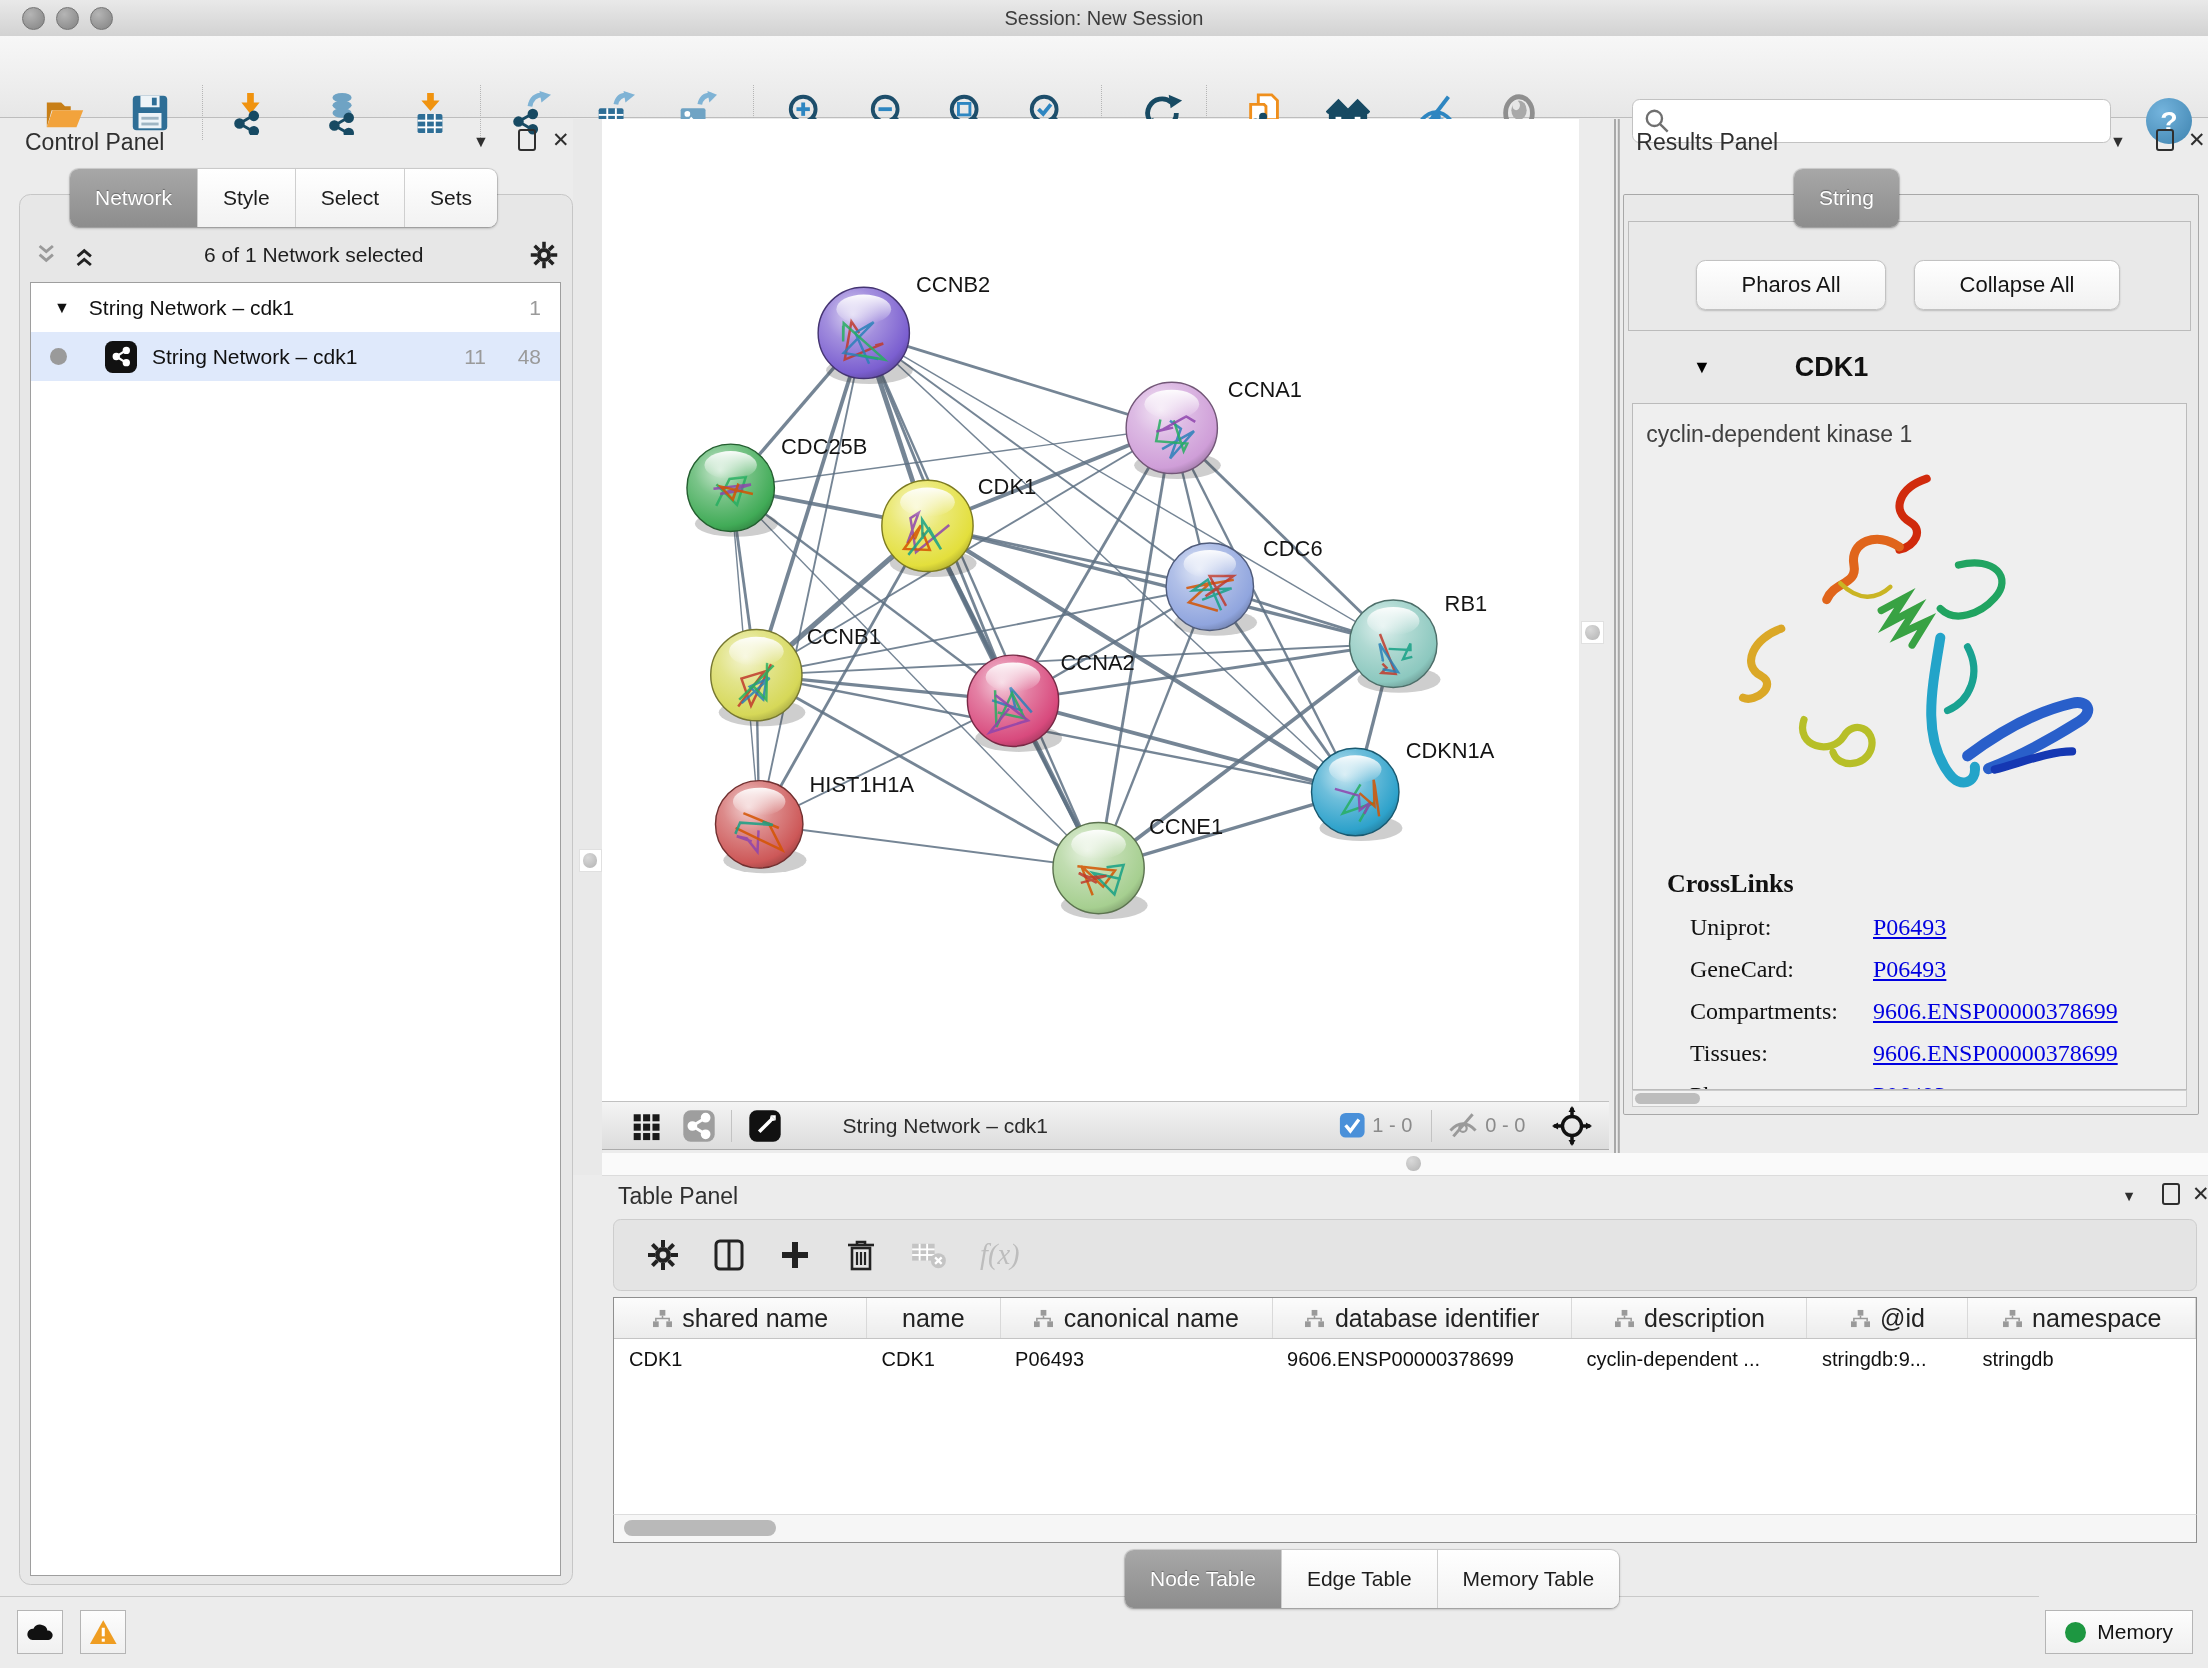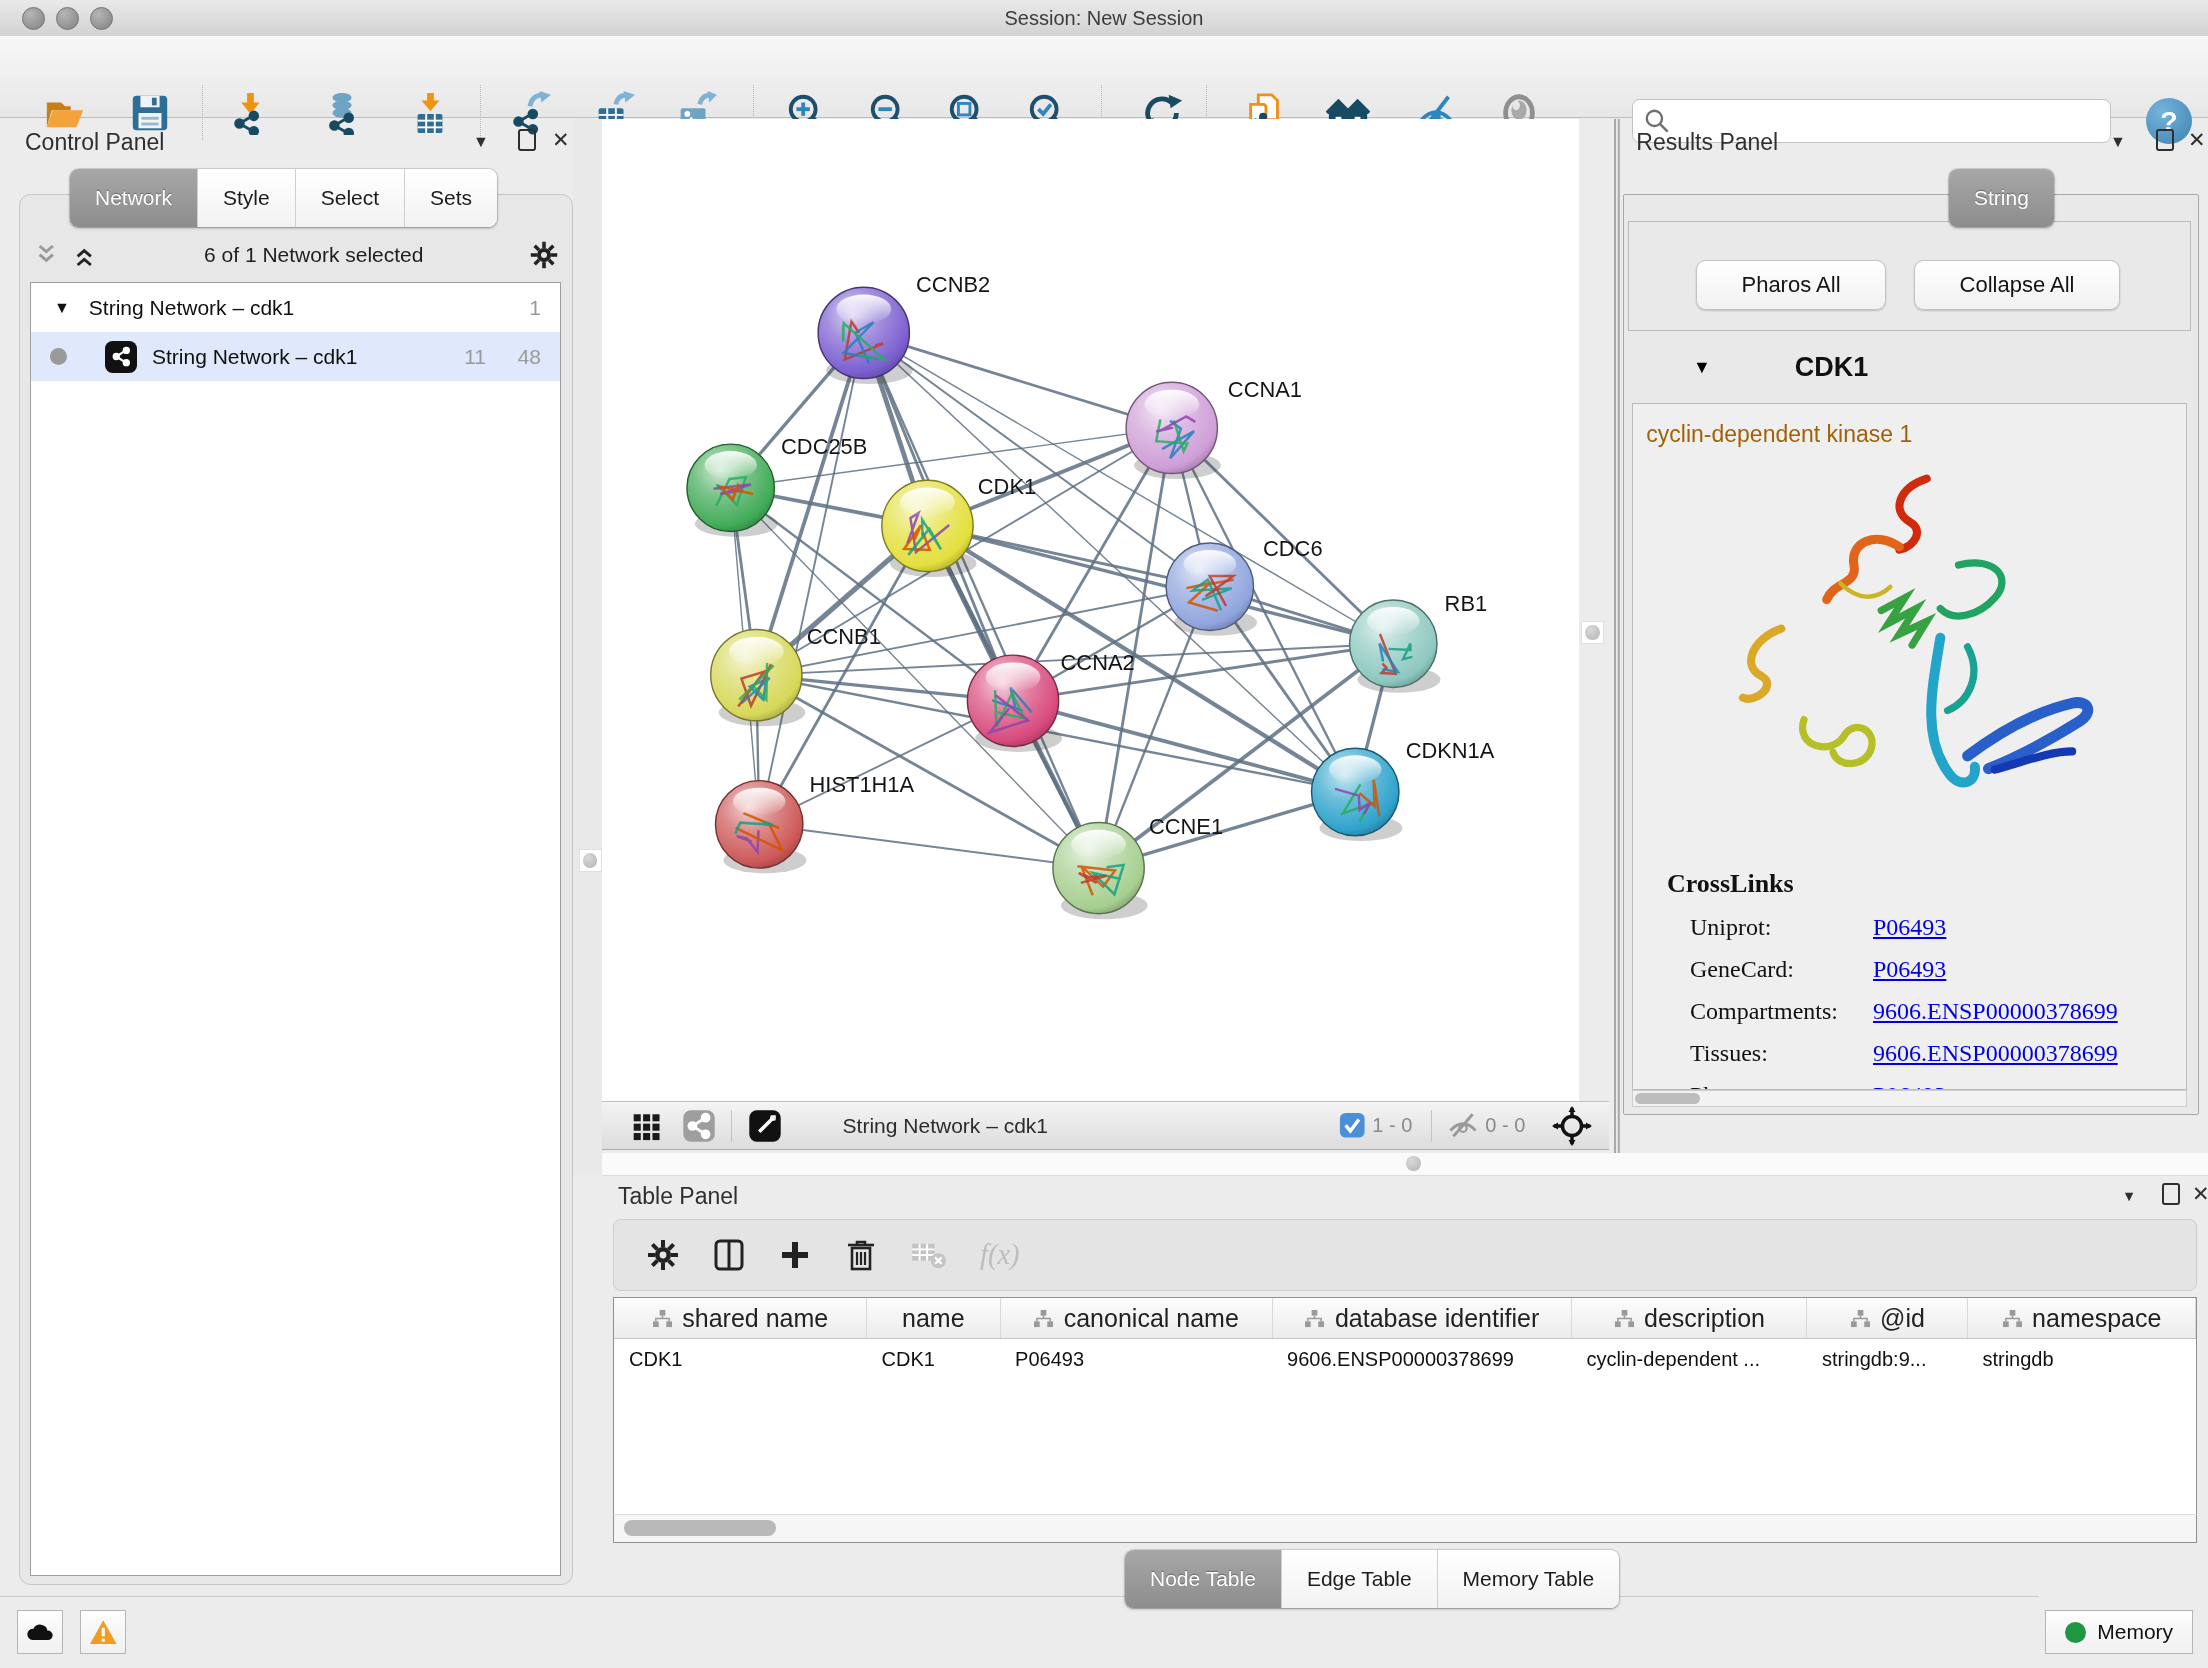--- a/index.html
+++ b/index.html
@@ -55,21 +55,21 @@
   #net-right-strip{left:1579px;top:119px;width:44px;height:982px;background:#ececec;}
   #net-divline{left:1614px;top:119px;width:1.9px;height:1034px;background:#a9a9a9;box-shadow:3.8px 0 0 #a9a9a9;}
   #net-footer{left:602px;top:1101px;width:1007px;height:49px;background:linear-gradient(#f4f4f4,#dcdcdc);border-top:1.9px solid #c0c0c0;border-bottom:1.9px solid #ababab;box-sizing:border-box;display:flex;align-items:center;}
   #net-footer .fsep{width:0;height:32px;border-left:1.9px solid #c3c3c3;margin:0 13.3px;}
   #net-footer-title{font-size:21px;color:#2c2c2c;margin-left:59px;}
   .cnt{color:#8a8a8a;font-size:20px;margin:0 5.7px;}
   #bottom-splitter{left:602px;top:1153px;width:1606px;height:22px;background:#fafafa;border-bottom:1px solid #dcdcdc;}
 
   
   #rp-header{left:1623px;top:119px;width:586px;height:46px;}
-  #rp-tab{position:absolute;left:1949px;top:169px;z-index:3;}
+  #rp-tab{position:absolute;left:1794px;top:169px;z-index:3;}
   #rp-box{left:1623px;top:194px;width:576px;height:921px;background:#e9e9e9;border:1.9px solid #a8a8a8;box-sizing:border-box;border-radius:1.9px;}
   #rp-btnbox{left:1628px;top:221px;width:563px;height:110px;border:1.9px solid #bbb;box-sizing:border-box;}
   .wbtn{position:absolute;height:48px;border:1px solid #c2c2c2;border-radius:9.5px;background:linear-gradient(#ffffff,#f1f1f1);box-shadow:0 1px 1.9px rgba(0,0,0,.2);font-size:22px;color:#141414;display:flex;align-items:center;justify-content:center;}
   #cdk1-row{left:1628px;top:335px;width:563px;height:65px;display:flex;align-items:center;}
   #detail-box{left:1632px;top:403px;width:555px;height:687px;background:#efefef;border:1px solid #bbb;box-sizing:border-box;overflow:hidden;}
   #cl-title{font-family:"Liberation Serif","DejaVu Serif",serif;font-weight:bold;font-size:26px;color:#111;}
   .cl-row{display:flex;font-family:"Liberation Serif","DejaVu Serif",serif;font-size:24px;margin-top:15px;}
   .cl-label{width:183px;color:#111;}
   .cl-val{color:#0000e0;text-decoration:underline;}
   #rp-hscroll{left:1632px;top:1090px;width:555px;height:17px;background:#f2f2f2;border:1px solid #ccc;box-sizing:border-box;}
@@ -650,21 +650,21 @@
   <div id="rp-box" class="abs"></div>
   <div id="rp-btnbox" class="abs">
     <div class="wbtn" style="left:67px;top:38px;width:188px">Pharos All</div>
     <div class="wbtn" style="left:285px;top:38px;width:204px">Collapse All</div>
   </div>
   <div id="cdk1-row" class="abs">
     <span style="margin-left:65px;font-size:18px">▼</span>
     <span style="margin-left:84px;font-size:27px;font-weight:bold;color:#111">CDK1</span>
   </div>
   <div id="detail-box" class="abs">
-    <div style="margin:17px 0 0 13.3px;font-size:23px;color:#a16207">cyclin-dependent kinase 1</div>
+    <div style="margin:17px 0 0 13.3px;font-size:23px;color:#404040">cyclin-dependent kinase 1</div>
     <svg width="447" height="409" viewBox="0 0 470 450" style="margin:7.6px 0 0 52px">
       <g fill="none" stroke-linecap="round" opacity="0.95">
         <path d="M255 25 c-30 10 -40 35 -18 48 c15 9 5 26 -12 30" stroke="#cf2000" stroke-width="9"></path>
         <path d="M225 100 c-25 -18 -55 -5 -50 20 c4 22 -22 18 -30 38" stroke="#e05e10" stroke-width="10"></path>
         <path d="M95 190 c-30 10 -45 40 -22 52 c18 10 -6 30 -20 24" stroke="#d9a31b" stroke-width="9"></path>
         <path d="M120 290 c-10 30 30 40 44 18 c10 -18 36 -8 30 14 c-6 20 -36 22 -42 4" stroke="#b5bd1e" stroke-width="8"></path>
         <path d="M205 170 l26 -14 l-18 28 l30 -16 l-18 28 l30 -14 l-16 26" stroke="#2f9e3a" stroke-width="8"></path>
         <path d="M290 120 c40 -10 60 14 40 36 c-16 18 -44 28 -60 12" stroke="#16a05a" stroke-width="8"></path>
         <path d="M300 210 c16 30 2 60 -22 70" stroke="#0e9e8c" stroke-width="8"></path>
         <path d="M270 200 c-10 60 -20 110 10 150 c12 16 30 10 28 -8" stroke="#19a0c8" stroke-width="11"></path>

